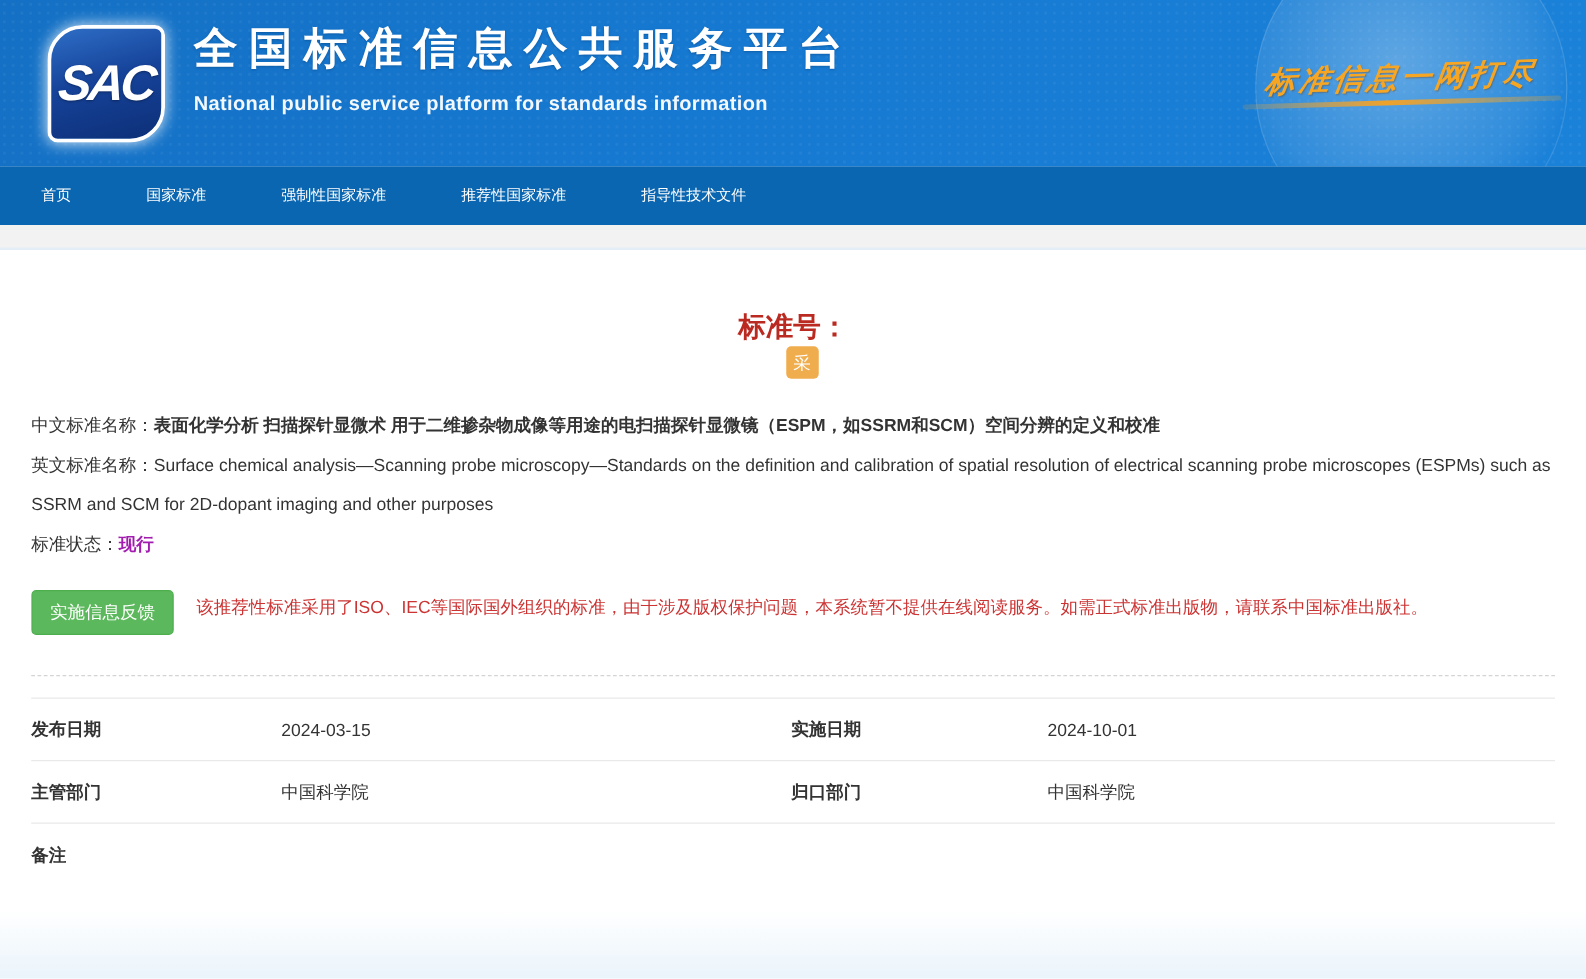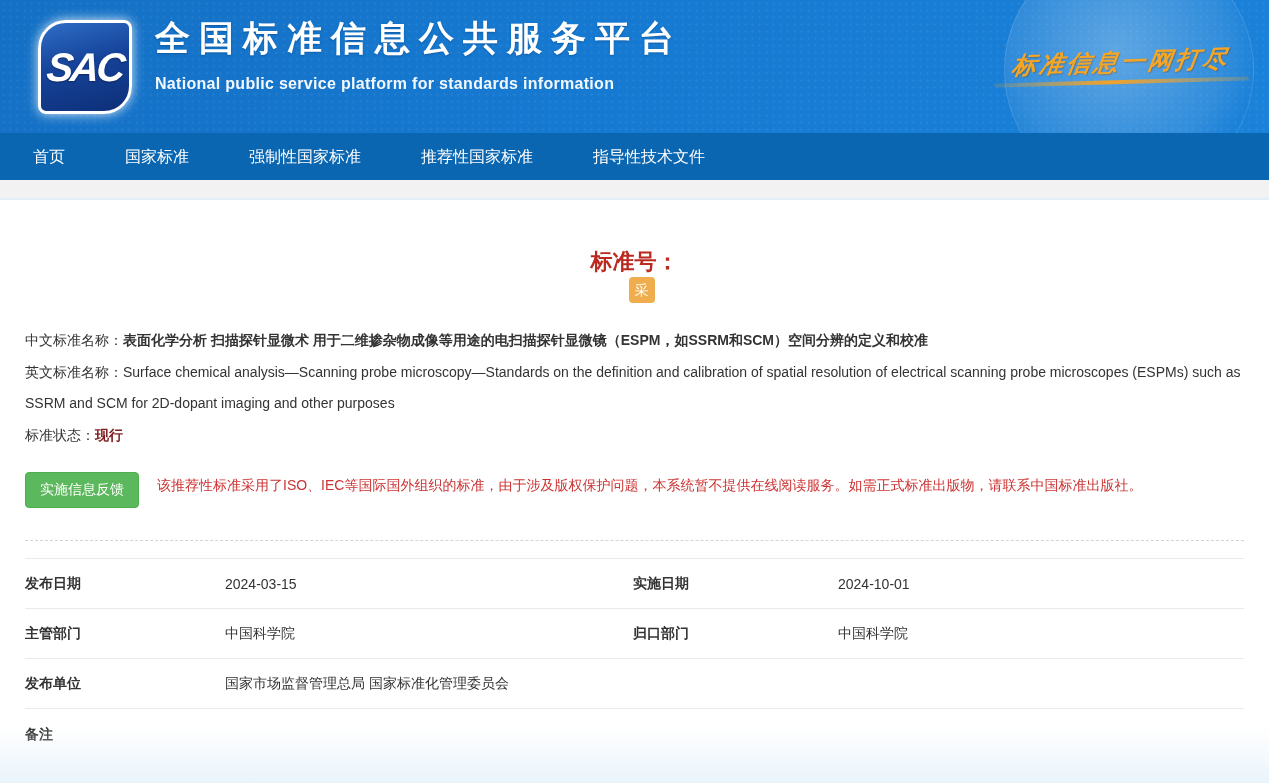--- a/index.html
+++ b/index.html
@@ -45,35 +45,35 @@
   }
   .slogan-underline{
     position:absolute; right:20px; top:80px; width:255px; height:4px;
     background:linear-gradient(to right, rgba(247,166,35,.15), #f0a229 45%, rgba(247,166,35,.2));
     transform:rotate(-1.6deg); border-radius:2px;
   }
 
   
   .main-nav{ height:47px; background:#0b66b1; display:flex; align-items:stretch; padding-left:3px; }
   .main-nav a{
-    color:#fff; font-size:16px; text-decoration:none; line-height:47px; padding:0 30px;
+    color:#fff; font-size:12px; text-decoration:none; line-height:47px; padding:0 30px;
     cursor:pointer; white-space:nowrap;
   }
   .sub-strip{ height:20px; background:#f2f2f2; border-bottom:2px solid #e3eef7; }
 
   
   .content{ padding:0 25px; position:relative; }
   .std-heading{ margin-top:47px; font-size:22px; font-weight:bold; color:#bb2a21; display:flex; align-items:center;flex-direction:column; }
   .badge{
     display:inline-block; margin-left:14px; background:#f0ad4e; color:#fff;
     font-size:14px; font-weight:normal; line-height:1; padding:6px 6px; border-radius:4px;
   }
   .meta{ margin-top:22px; font-size:14px; line-height:31.5px; }
   .meta .val-b{ font-weight:bold; }
-  .status-val{ font-weight:bold; color:#7f1d1d; }
+  .status-val{ font-weight:bold; color:#a21caf; }
 
   .notice-block{ margin-top:19px; font-size:14px; line-height:30px; color:#cc3333; overflow:hidden; }
   .feedback-btn{
     float:left; margin:2px 18px 4px 0; background:#5cb85c; border:1px solid #4cae4c; color:#fff;
     font-size:14px; font-family:inherit; padding:8px 14px; border-radius:4px; cursor:pointer;
   }
   .dotted-divider{ border:none; border-top:1px dashed #d4d4d4; margin:28px 0 0 0; }
 
   
   .details{ margin-top:17px; border-top:1px solid #e9e9e9; font-size:14px; }
@@ -145,24 +145,20 @@
       <span class="dvalue">2024-03-15</span>
       <span class="dlabel">实施日期</span>
       <span class="dvalue">2024-10-01</span>
     </div>
     <div class="drow">
       <span class="dlabel">主管部门</span>
       <span class="dvalue">中国科学院</span>
       <span class="dlabel">归口部门</span>
       <span class="dvalue">中国科学院</span>
     </div>
-    <div class="drow single">
-      <span class="dlabel">发布单位</span>
-      <span class="dvalue">国家市场监督管理总局 国家标准化管理委员会</span>
-    </div>
     <div class="drow single last">
       <span class="dlabel">备注</span>
       <span class="dvalue"></span>
     </div>
   </div>
 
 </main>
 
 <div class="bottom-fade"></div>
 

